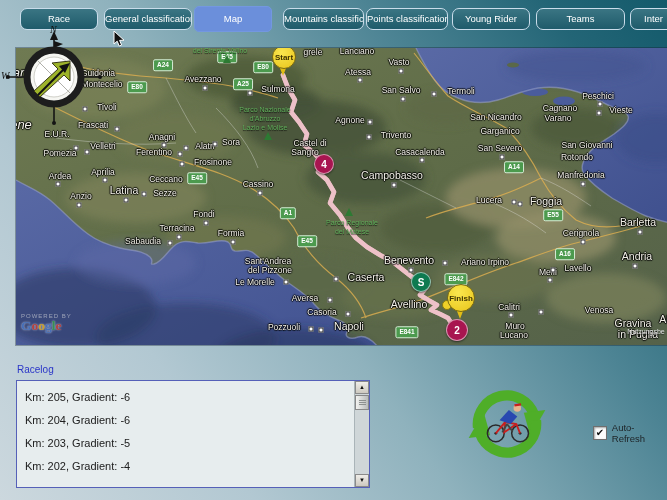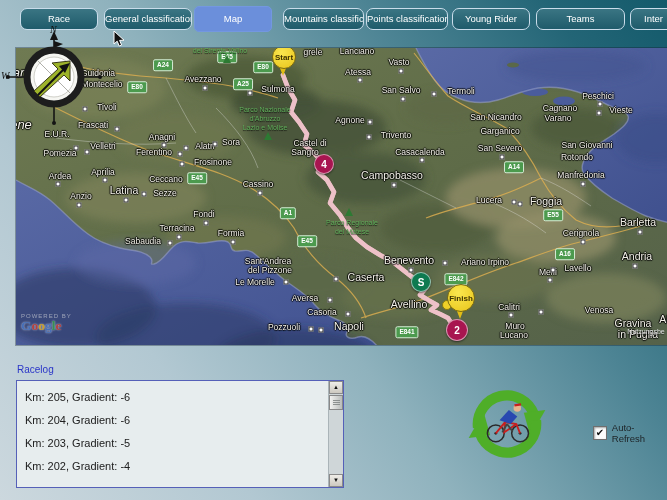--- a/index.html
+++ b/index.html
@@ -41,21 +41,21 @@
   .minidot{position:absolute;border-radius:50%;border:1px solid #8a7a10;z-index:3;}
   .attrib{position:absolute;left:5px;top:265px;z-index:6;line-height:1;}
   .powered{font-size:6px;color:#e8e8e8;opacity:.55;letter-spacing:1px;}
   .glogo{font-family:"Liberation Serif",serif;font-weight:bold;font-size:13.5px;opacity:.8;
     text-shadow:0 0 2px rgba(255,255,255,.9);}
   
   .compass{position:absolute;left:4px;top:27px;width:100px;height:100px;z-index:7;}
   .compass .letter{position:absolute;font-family:"Liberation Serif",serif;font-style:italic;font-size:10px;color:#111;}
   
   .racelog-label{position:absolute;left:17px;top:364px;font-size:10px;color:#2a35c8;}
-  .racelog-box{position:absolute;left:16px;top:380px;width:328px;height:108px;box-sizing:border-box;
+  .racelog-box{position:absolute;left:16px;top:380px;width:354px;height:108px;box-sizing:border-box;
     background:#e7edee;border:1px solid #5560b8;}
   #racelog-list{position:absolute;left:0;top:0;right:14px;bottom:0;overflow:hidden;padding:5px 0 0 8px;}
   .logitem{font-size:11px;color:#202020;line-height:23px;white-space:nowrap;}
   .sb{position:absolute;top:0;right:0;width:14px;height:100%;background:#cfd6d8;border-left:1px solid #aab4b8;}
   .sb-btn{position:absolute;left:0;width:100%;height:13px;background:linear-gradient(#efede8,#cdc9c0);
     border:1px solid #8a8a8a;box-sizing:border-box;color:#111;font-size:6px;line-height:11px;text-align:center;cursor:pointer;}
   .sb-btn.up{top:0;}
   .sb-btn.down{bottom:0;}
   .sb-thumb{position:absolute;left:0;top:14px;width:100%;height:15px;background:linear-gradient(90deg,#f2f2f0,#b9bcba);
     border:1px solid #888;box-sizing:border-box;padding-top:3px;cursor:pointer;}

